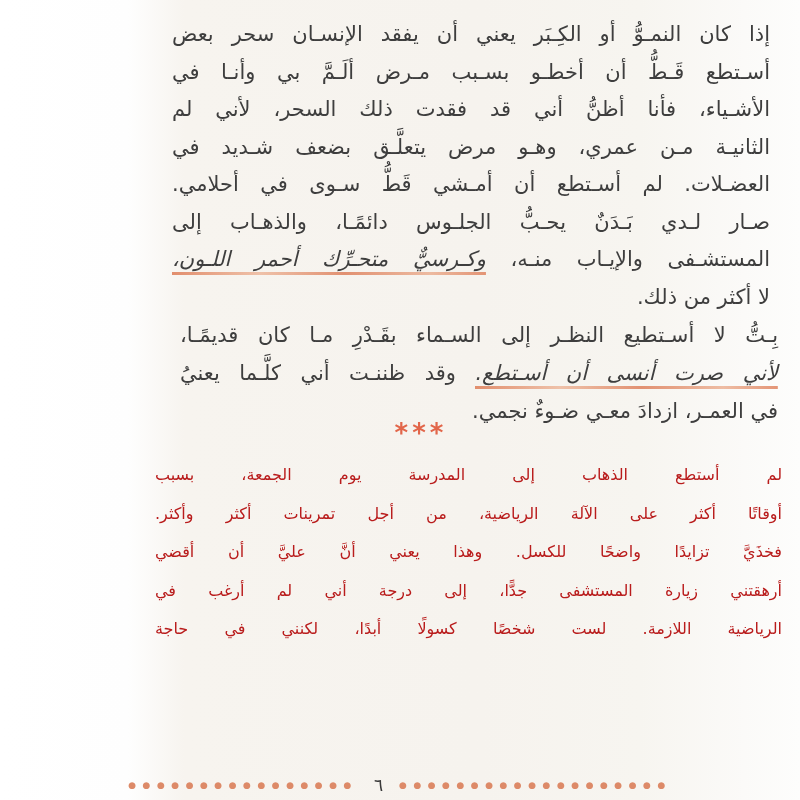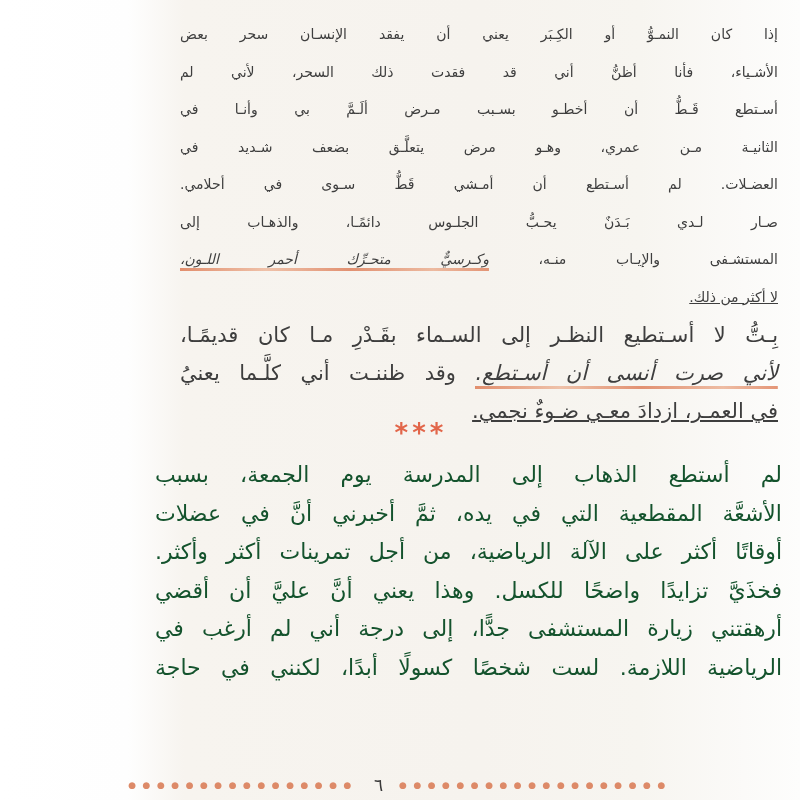--- a/index.html
+++ b/index.html
@@ -8,24 +8,24 @@
     background:linear-gradient(90deg,#ffffff 0%,#fefefe 16%,#f7f4ef 23%,#f6f3ee 60%,#f7f5f0 80%,#fbfaf8 93%,#fdfdfc 100%);
     font-family:"DejaVu Sans",sans-serif;
     color:#3e3e3e;
   }
   .scan-page{position:absolute;inset:0;}
   .para{position:absolute;direction:rtl;unicode-bidi:embed;}
   .line{
     text-align:justify;text-align-last:justify;
     white-space:nowrap;overflow:visible;
   }
-  .line--end{text-align-last:right;text-decoration:underline;}
-  .p1{top:16px;right:22px;width:598px;font-size:14px;line-height:37.5px;}
+  .line--end{text-align-last:right;}
+  .p1{top:16px;right:30px;width:598px;font-size:21px;line-height:37.5px;}
   .p2{top:316px;right:22px;width:598px;font-size:21px;line-height:38px;}
-  .p3{top:456px;right:18px;width:627px;font-size:22px;line-height:38.6px;color:#14532d;}
+  .p3{top:456px;right:18px;width:627px;font-size:16px;line-height:38.6px;color:#b91c1c;}
   .marker-underline{
     padding-bottom:5px;
     background-image:linear-gradient(90deg,
       rgba(222,124,86,.85) 0%,rgba(232,152,112,.55) 28%,
       rgba(220,120,82,.8) 55%,rgba(230,148,108,.6) 82%,rgba(222,124,86,.8) 100%);
     background-size:100% 3px;
     background-repeat:no-repeat;
     background-position:center bottom 1px;
     font-style:italic;
   }
@@ -50,22 +50,22 @@
     font-family:"DejaVu Sans",sans-serif;
   }
 </style>
 </head>
 <body>
 
 <div class="scan-page">
 
   <div class="para p1">
     <div class="line">إذا كان النمـوُّ أو الكِـبَر يعني أن يفقد الإنسـان سحر بعض</div>
+    <div class="line">أسـتطع قَـطُّ أن أخطـو بسـبب مـرض ألَـمَّ بي وأنـا في</div>
     <div class="line">الأشـياء، فأنا أظنُّ أني قد فقدت ذلك السحر، لأني لم</div>
-    <div class="line">أسـتطع قَـطُّ أن أخطـو بسـبب مـرض ألَـمَّ بي وأنـا في</div>
     <div class="line">الثانيـة مـن عمري، وهـو مرض يتعلَّـق بضعف شـديد في</div>
     <div class="line">العضـلات. لم أسـتطع أن أمـشي قَطُّ سـوى في أحلامي.</div>
     <div class="line">صـار لـدي بَـدَنٌ يحـبُّ الجلـوس دائمًـا، والذهـاب إلى</div>
     <div class="line">
       <span>المستشـفى والإيـاب منـه، </span><span class="marker-underline">وكـرسيٌّ متحـرِّك أحمر اللـون،</span>
     </div>
     <div class="line line--end">لا أكثر من ذلك.</div>
   </div>
 
   <div class="para p2">
@@ -75,21 +75,20 @@
     </div>
     <div class="line line--end">في العمـر، ازدادَ معـي ضـوءٌ نجمي.</div>
   </div>
 
   <div class="separator">
     <span class="stars">***</span>
   </div>
 
   <div class="para p3">
     <div class="line">لم أستطع الذهاب إلى المدرسة يوم الجمعة، بسبب</div>
-    <div class="line">الأشعَّة المقطعية التي في يده، ثمَّ أخبرني أنَّ في عضلات</div>
     <div class="line">أوقاتًا أكثر على الآلة الرياضية، من أجل تمرينات أكثر وأكثر.</div>
     <div class="line">فخذَيَّ تزايدًا واضحًا للكسل. وهذا يعني أنَّ عليَّ أن أقضي</div>
     <div class="line">أرهقتني زيارة المستشفى جدًّا، إلى درجة أني لم أرغب في</div>
     <div class="line">الرياضية اللازمة. لست شخصًا كسولًا أبدًا، لكنني في حاجة</div>
   </div>
 
   <div class="footer">
     <span class="dots">●●●●●●●●●●●●●●●●</span>
     <span class="page-number">٦</span>
     <span class="dots">●●●●●●●●●●●●●●●●●●●</span>

